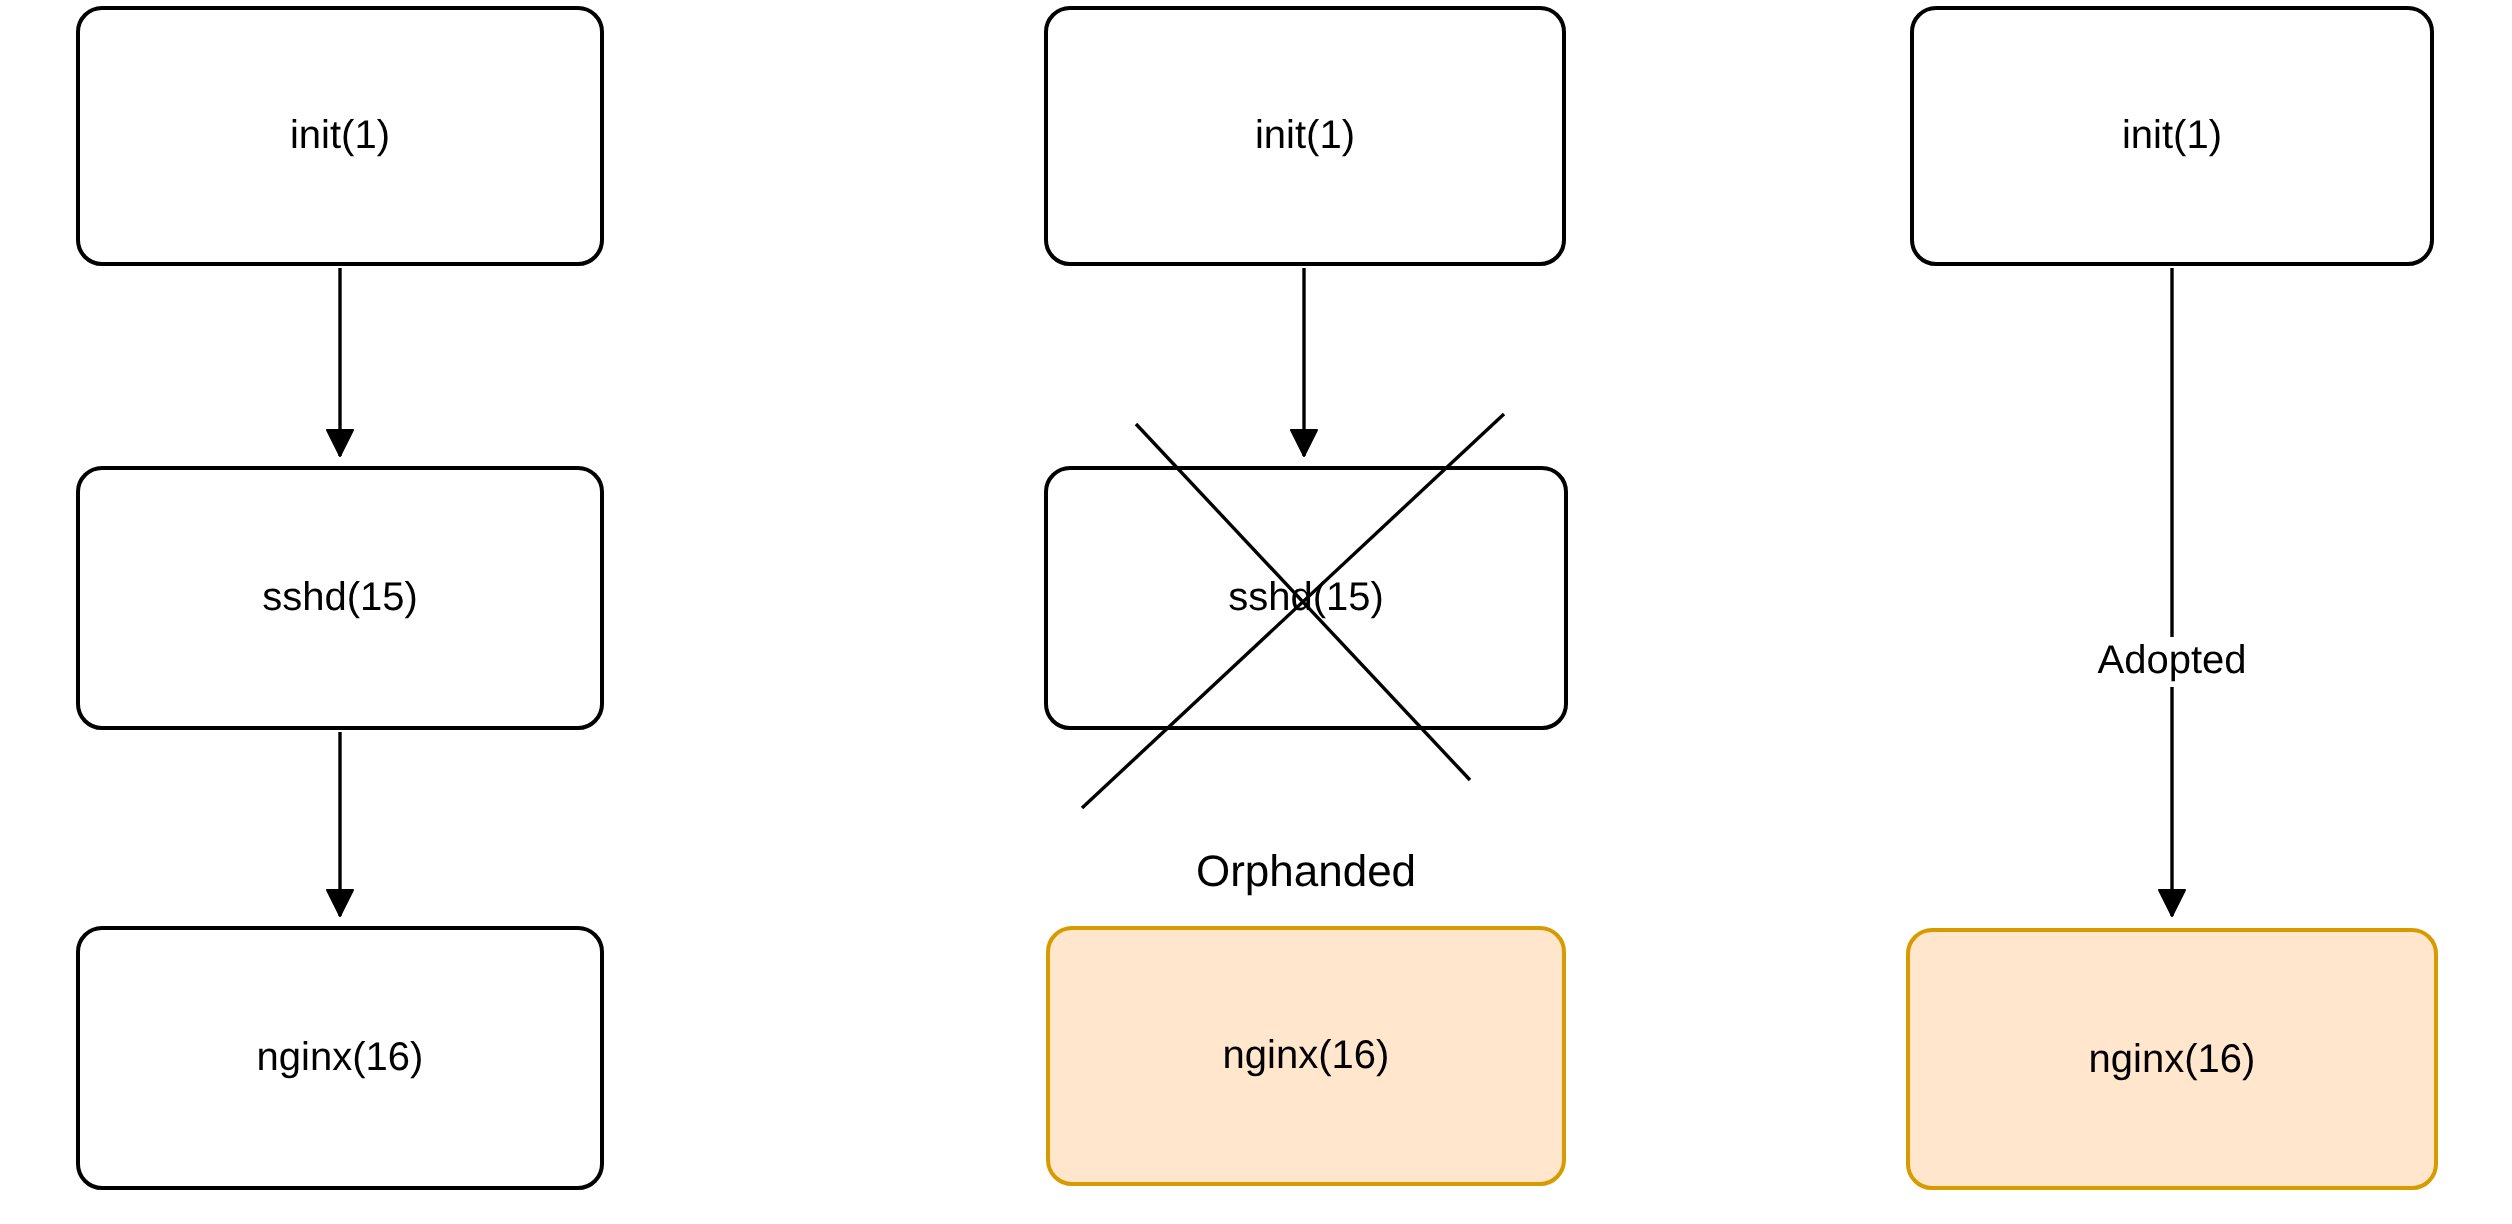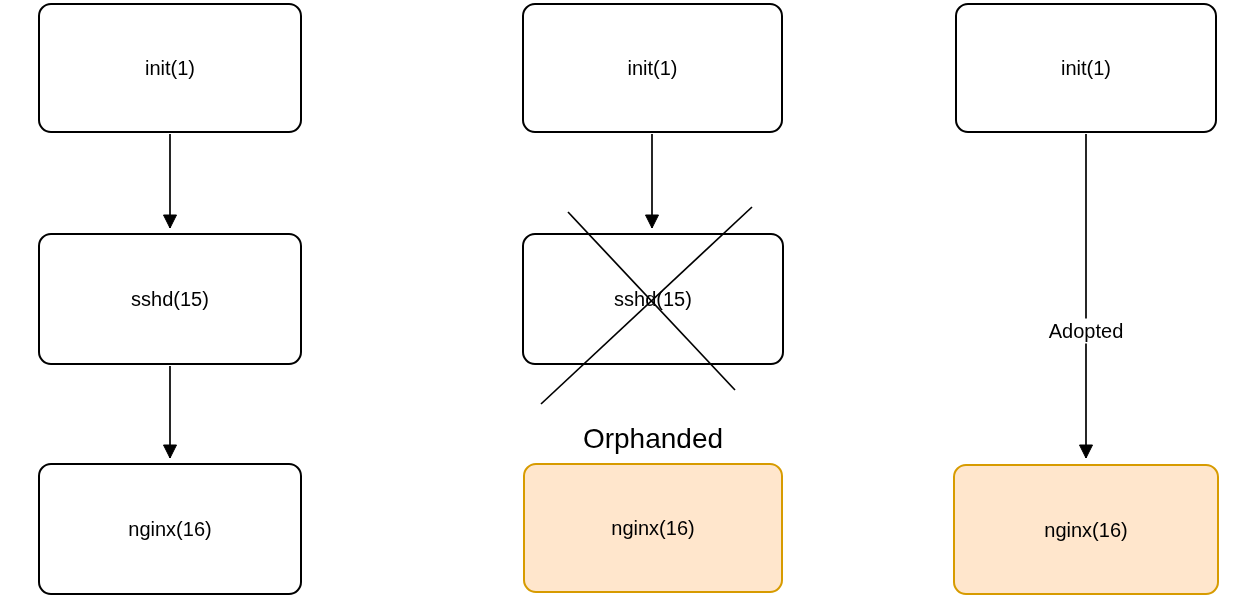--- a/index.html
+++ b/index.html
@@ -38,21 +38,21 @@
     z-index: 2;
     pointer-events: none;
   }
   .edges line {
     stroke: var(--edge-color, #000000);
     stroke-width: 1.7;
   }
   .caption {
     position: absolute;
     z-index: 3;
-    font-size: 28px;
+    font-size: 22px;
     text-align: center;
     white-space: nowrap;
   }
   .edge-label {
     position: absolute;
     z-index: 3;
     font-size: 20px;
     background: var(--background, #ffffff);
     padding: 1px 4px;
     transform: translate(-50%, -50%);

